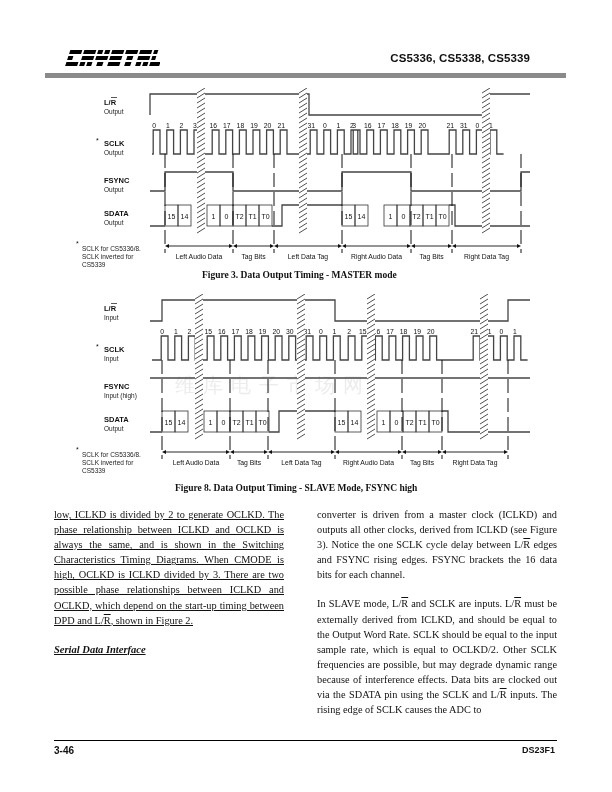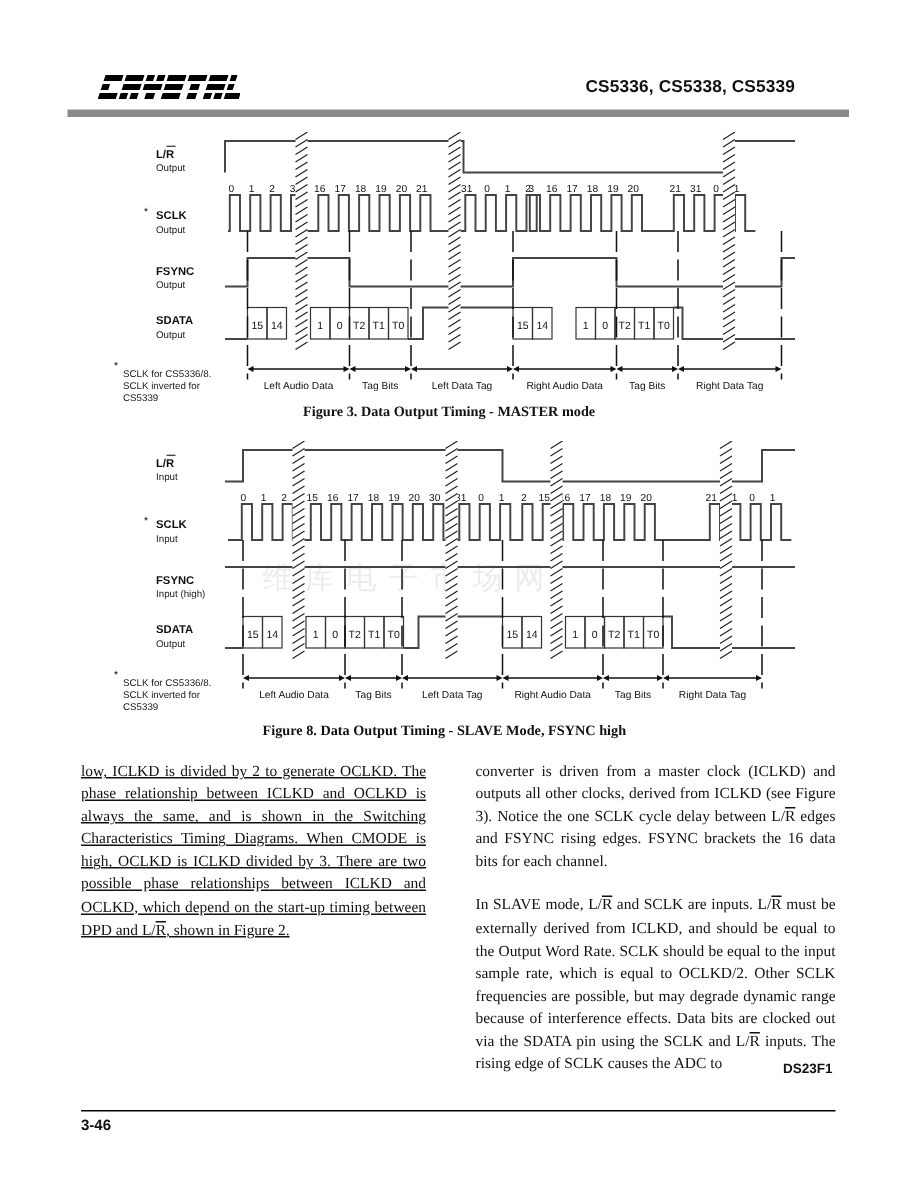--- a/index.html
+++ b/index.html
@@ -14,21 +14,21 @@
   .cap3 { left: 202px; top: 270px; }
   .cap4 { left: 175px; top: 483px; }
   .col { position: absolute; top: 507px; width: 230px; font-family: "Liberation Serif", serif; font-size: 10.3px; line-height: 15.1px; text-align: justify; }
   .col p { margin: 0 0 14px 0; }
   .col-left { left: 54px; text-decoration: underline; }
   .col-right { left: 317px; width: 240px; }
   .col h4 { margin: 0 0 8px 0; font-style: italic; font-weight: bold; font-size: 10.5px; }
   .ov { text-decoration: overline; }
   .footrule { position: absolute; left: 54px; top: 740px; width: 503px; height: 1px; background: #000; }
   .foot-left { position: absolute; left: 54px; top: 745px; font-weight: bold; font-size: 10px; }
-  .foot-right { position: absolute; right: 57px; top: 707px; font-weight: bold; font-size: 9px; }
+  .foot-right { position: absolute; right: 57px; top: 745px; font-weight: bold; font-size: 9px; }
   .watermark { position: absolute; left: 175px; top: 372px; font-family: "DejaVu Serif", serif; font-size: 20px; color: rgba(180,180,180,0.25); letter-spacing: 8px; }
 </style>
 </head>
 <body>
 
 <svg class="logo" viewBox="0 0 95 20">
   <g fill="#000" transform="skewX(-18) translate(6,0)">
     <rect x="0" y="2" width="12" height="4"></rect>
       <rect x="0" y="8" width="5" height="4"></rect>
       <rect x="0" y="14" width="12" height="4"></rect>
@@ -477,20 +477,21 @@
     <text x="475" y="171" font-size="6.8" text-anchor="middle" font-family="Liberation Sans, sans-serif" fill="#111">Right Data Tag</text>
     <text x="76" y="158" font-size="7" fill="#111">*</text>
     <text x="82" y="163" font-size="6.5" font-family="Liberation Sans, sans-serif" fill="#222">SCLK for CS5336/8.</text>
     <text x="82" y="171" font-size="6.5" font-family="Liberation Sans, sans-serif" fill="#222">SCLK inverted for</text>
     <text x="82" y="179" font-size="6.5" font-family="Liberation Sans, sans-serif" fill="#222">CS5339</text>
   </svg>
 <div class="caption cap4">Figure 8. Data Output Timing - SLAVE Mode, FSYNC high</div>
 
 <div class="col col-left">
   <p><span>low, ICLKD is divided by 2 to generate OCLKD. The phase relationship between ICLKD and OCLKD is always the same, and is shown in the Switching Characteristics Timing Diagrams. When CMODE is high, OCLKD is ICLKD divided by 3. There are two possible phase relationships between ICLKD and OCLKD, which depend on the start-up timing between DPD and L/</span><span class="ov">R</span><span>, shown in Figure 2.</span></p>
+  <h4>Serial Data Interface</h4>
 </div>
 
 <div class="col col-right">
   <p><span>converter is driven from a master clock (ICLKD) and outputs all other clocks, derived from ICLKD (see Figure 3). Notice the one SCLK cycle delay between L/</span><span class="ov">R</span><span> edges and FSYNC rising edges. FSYNC brackets the 16 data bits for each channel.</span></p>
   <p><span>In SLAVE mode, L/</span><span class="ov">R</span><span> and SCLK are inputs. L/</span><span class="ov">R</span><span> must be externally derived from ICLKD, and should be equal to the Output Word Rate. SCLK should be equal to the input sample rate, which is equal to OCLKD/2. Other SCLK frequencies are possible, but may degrade dynamic range because of interference effects. Data bits are clocked out via the SDATA pin using the SCLK and L/</span><span class="ov">R</span><span> inputs. The rising edge of SCLK causes the ADC to</span></p>
 </div>
 
 <div class="footrule"></div>
 <div class="foot-left">3-46</div>
 <div class="foot-right">DS23F1</div>

